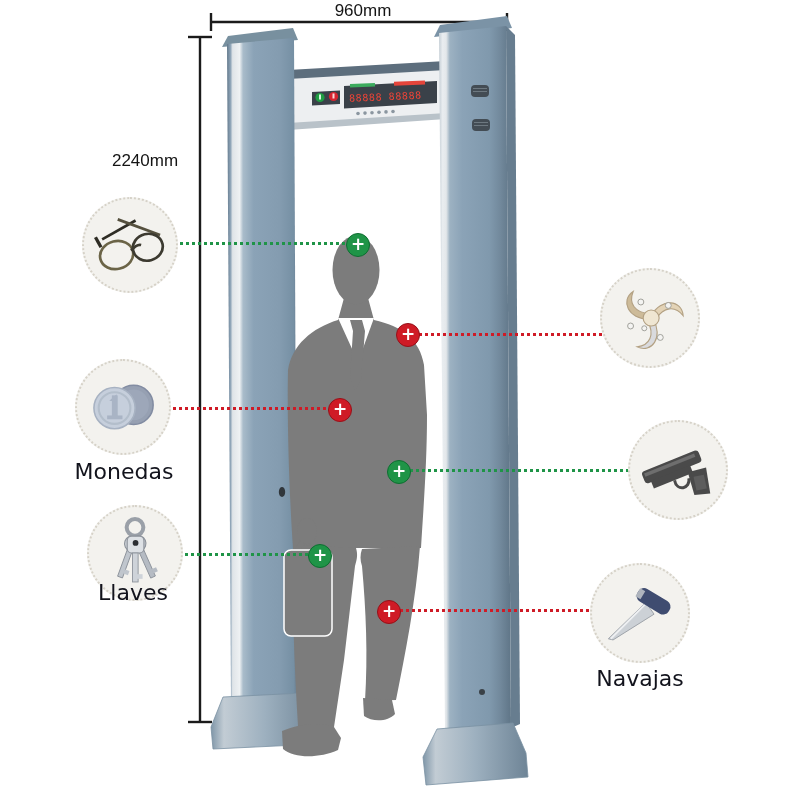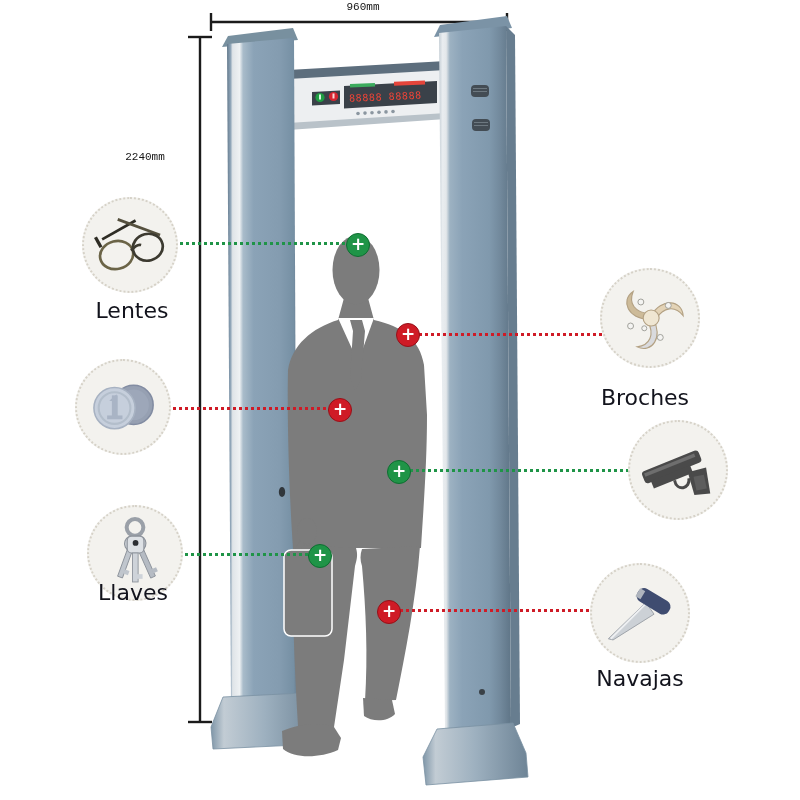--- a/index.html
+++ b/index.html
@@ -1,21 +1,21 @@
 <!DOCTYPE html>
 <html style="--green: #1f9447; --red: #cf1b26; --pillar: #8ba3b7; --gray: #7c7c7c;"><head>
 <meta charset="utf-8">
 <style>
   html,body{margin:0;padding:0;background:#ffffff;}
   #stage{position:relative;width:800px;height:800px;background:#fff;overflow:hidden;
          font-family:"DejaVu Sans","Liberation Sans",sans-serif;}
   #scene{position:absolute;left:0;top:0;}
 
-  .dim-label{position:absolute;color:#141414;font-size:11px;letter-spacing:0;
-             text-align:center;font-family:Liberation Mono, monospace;}
+  .dim-label{position:absolute;color:#141414;font-size:17px;letter-spacing:0;
+             text-align:center;font-family:Liberation Sans, sans-serif;}
 
   .item-circle{position:absolute;border-radius:50%;background:#f3f2ee;
                border:2px dotted #d6d2c8;box-sizing:border-box;
                display:flex;align-items:center;justify-content:center;}
   .item-circle svg{display:block;}
   .item-label{position:absolute;color:#12131c;font-size:22px;text-align:center;}
 
   .dotline{position:absolute;height:3px;}
   .dotline.green{background:repeating-linear-gradient(90deg,var(--green) 0 3px,transparent 3px 6px);}
   .dotline.red{background:repeating-linear-gradient(90deg,var(--red) 0 3px,transparent 3px 6px);}
@@ -177,35 +177,35 @@
       <g fill="none" stroke="#3c3a30" stroke-width="2.4">
         <path d="M10,30 L40,13" stroke="#2e2c24"></path>
         <path d="M62,26 L24,12" stroke="#55503e"></path>
         <ellipse cx="23" cy="44" rx="15" ry="12.5" transform="rotate(-14 23 44)" stroke="#6b6447"></ellipse>
         <ellipse cx="51" cy="37" rx="13.5" ry="12" transform="rotate(-14 51 37)"></ellipse>
         <path d="M36,40 Q41,34 45,35" stroke="#3c3a30"></path>
         <path d="M9,37 L4,28" stroke="#2e2c24" stroke-width="3"></path>
       </g>
     </svg>
   </div>
-  <div class="item-label" style="left:62px;top:298px;width:140px;">Lentes</div>
 
   <div class="item-circle" style="left:75px;top:359px;width:96px;height:96px;">
     <svg width="74" height="74" viewBox="0 0 70 70">
       <circle cx="45" cy="33" r="18.5" fill="#96a0b2" stroke="#828ca2" stroke-width="1.5"></circle>
       <circle cx="45" cy="33" r="14.5" fill="#a0aabc" opacity="0.7"></circle>
       <circle cx="27" cy="36" r="19.5" fill="#c6cfdc" stroke="#a7b2c2" stroke-width="1.5"></circle>
       <circle cx="27" cy="36" r="15" fill="none" stroke="#b3becb" stroke-width="2"></circle>
       <g fill="#a9b4c5">
         <polygon points="22,29 29,23 29,30"></polygon>
         <rect x="24.5" y="24" width="5.5" height="21"></rect>
         <rect x="20" y="43" width="14.5" height="3.6"></rect>
       </g>
     </svg>
   </div>
+  <div class="item-label" style="left:54px;top:459px;width:140px;">Monedas</div>
 
   <div class="item-circle" style="left:87px;top:505px;width:96px;height:96px;">
     <svg width="78" height="78" viewBox="0 0 70 70">
       <circle cx="35" cy="12" r="7.5" fill="none" stroke="#9aa0a8" stroke-width="3.6"></circle>
       <g>
         <g transform="rotate(-24 35 20)">
           <circle cx="35" cy="27" r="7" fill="#c3c8cf" stroke="#8d939b"></circle>
           <rect x="32.6" y="33" width="4.6" height="27" fill="#b5bbc3" stroke="#8d939b" stroke-width="0.8"></rect>
           <rect x="36.5" y="53" width="4.5" height="4" fill="#b5bbc3"></rect>
         </g>
@@ -235,21 +235,20 @@
       </g>
       <g fill="#f4f4f2" stroke="#9a9a94" stroke-width="0.8">
         <circle cx="51" cy="24" r="2.6"></circle>
           <circle cx="27" cy="21" r="2.6"></circle>
         <circle cx="18" cy="42" r="2.6"></circle>
           <circle cx="44" cy="52" r="2.6"></circle>
         <circle cx="30" cy="44" r="2.2"></circle>
       </g>
     </svg>
   </div>
-  <div class="item-label" style="left:575px;top:385px;width:140px;">Broches</div>
 
   <div class="item-circle" style="left:628px;top:420px;width:100px;height:100px;">
     <svg width="82" height="82" viewBox="0 0 70 70">
       <g transform="rotate(-22 35 35)" fill="#4a4a4a">
         <rect x="5" y="25" width="52" height="11" rx="3"></rect>
         <rect x="7" y="27" width="46" height="3" fill="#6e6e6e"></rect>
         <rect x="10" y="35" width="36" height="7"></rect>
         <polygon points="42,40 58,42 53,64 40,60"></polygon>
         <path d="M29,42 C27,52 39,54 41,45" fill="none" stroke="#4a4a4a" stroke-width="2.6"></path>
         <rect x="44" y="46" width="9" height="12" fill="#5d5d5d" transform="rotate(10 48 52)"></rect>

